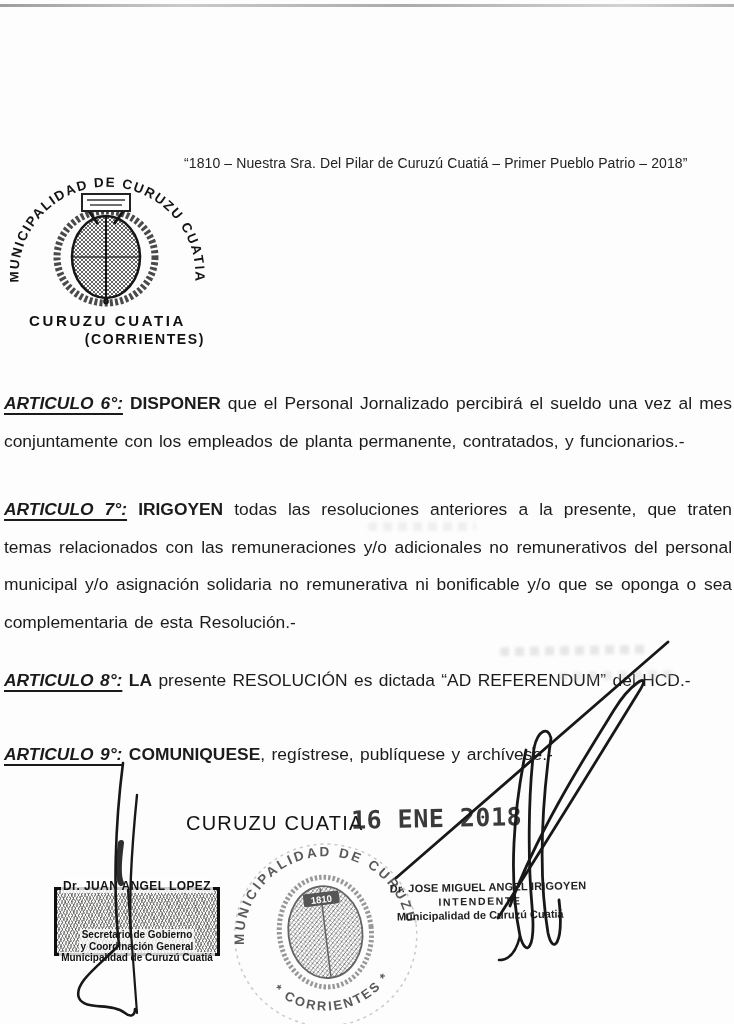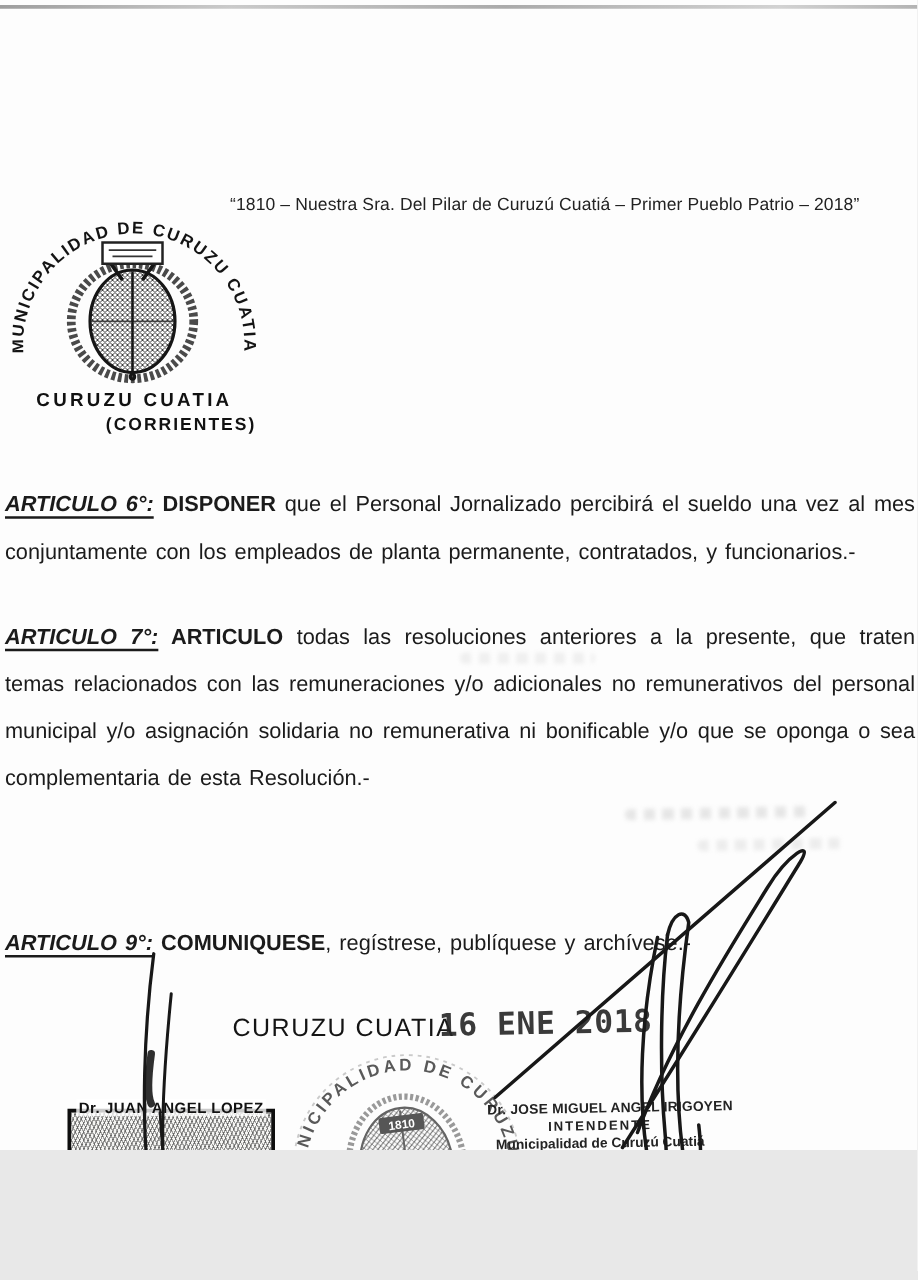--- a/index.html
+++ b/index.html
@@ -1,17 +1,17 @@
 <!DOCTYPE html>
 <html><head>
 <meta charset="utf-8">
 <style>
   html,body{margin:0;padding:0;background:#e8e8e8;}
   .page{
-    position:relative;width:734px;height:920px;margin:0 auto;
+    position:relative;width:734px;height:1024px;margin:0 auto;
     background:#fdfdfd;overflow:hidden;
     font-family:"Liberation Sans",sans-serif;color:#1b1b1b;
   }
   .scan-edge{
     position:absolute;top:4px;left:0;width:734px;height:3px;
     background:linear-gradient(90deg,#7e7e7e,#b9b9b9 25%,#8f8f8f 55%,#c4c4c4 85%,#9a9a9a);
     opacity:.75;
   }
   .header-quote{
     position:absolute;left:184px;top:155px;width:540px;
@@ -121,23 +121,26 @@
     </svg>
     <div class="logo-city">CURUZU CUATIA</div>
     <div class="logo-prov">(CORRIENTES)</div>
   </div>
 
   <p class="article" style="top:385px">
     <span class="lbl">ARTICULO 6°:</span><span class="kw"> DISPONER</span><span> que el Personal Jornalizado percibirá el sueldo una vez al mes conjuntamente con los empleados de planta permanente, contratados, y funcionarios.-</span>
   </p>
 
   <p class="article" style="top:491px">
-    <span class="lbl">ARTICULO 7°:</span><span class="kw"> ARTICULO</span><span> todas las resoluciones anteriores a la presente, que traten temas relacionados con las remuneraciones y/o adicionales no remunerativos del personal municipal y/o asignación solidaria no remunerativa ni bonificable y/o que se oponga o sea complementaria de esta Resolución.-</span>
-  </p>
-
+    <span class="lbl">ARTICULO 7°:</span><span class="kw"> IRIGOYEN</span><span> todas las resoluciones anteriores a la presente, que traten temas relacionados con las remuneraciones y/o adicionales no remunerativos del personal municipal y/o asignación solidaria no remunerativa ni bonificable y/o que se oponga o sea complementaria de esta Resolución.-</span>
+  </p>
+
+  <p class="article" style="top:662px">
+    <span class="lbl">ARTICULO 8°:</span><span class="kw"> LA</span><span> presente RESOLUCIÓN es dictada “AD REFERENDUM” del HCD.-</span>
+  </p>
 
   <p class="article" style="top:736px">
     <span class="lbl">ARTICULO 9°:</span><span class="kw"> COMUNIQUESE</span><span>, regístrese, publíquese y archívese.-</span>
   </p>
 
   <div class="bleed" style="left:500px;top:646px;width:148px;opacity:.42;transform:rotate(-1deg)"></div>
   <div class="bleed" style="left:558px;top:671px;width:118px;opacity:.3;transform:rotate(-1deg)"></div>
   <div class="bleed" style="left:368px;top:522px;width:108px;opacity:.25"></div>
 
   <div class="dateline-place">CURUZU CUATIA</div>

